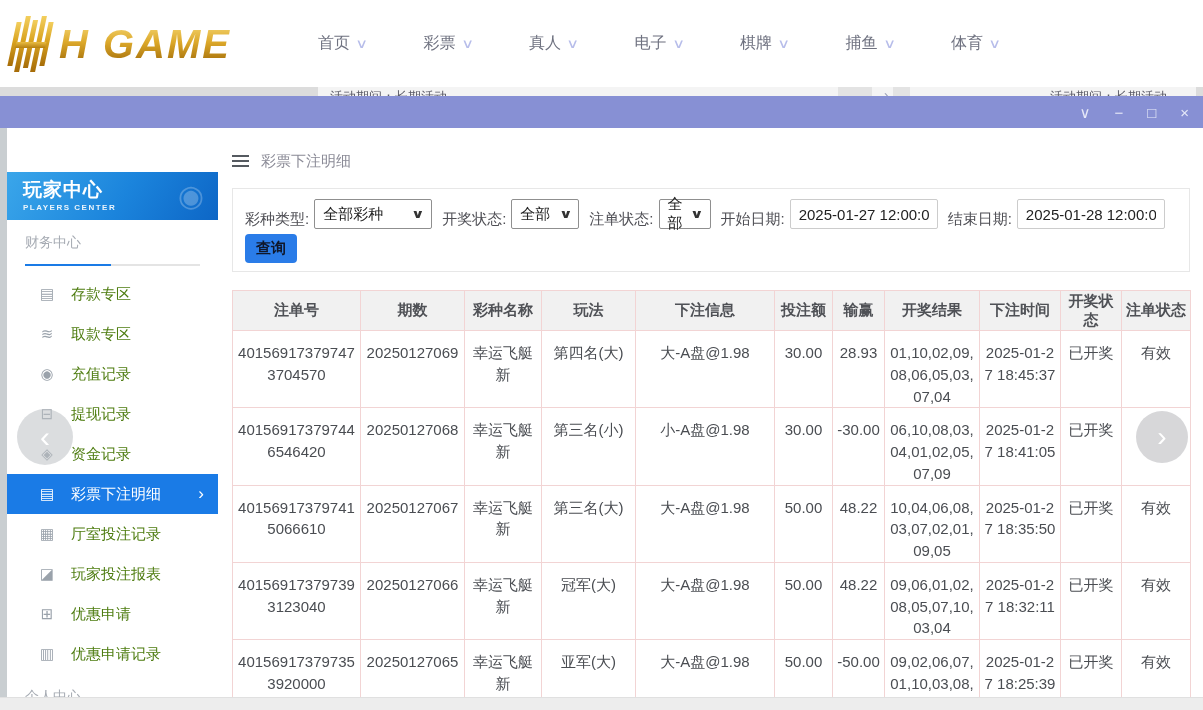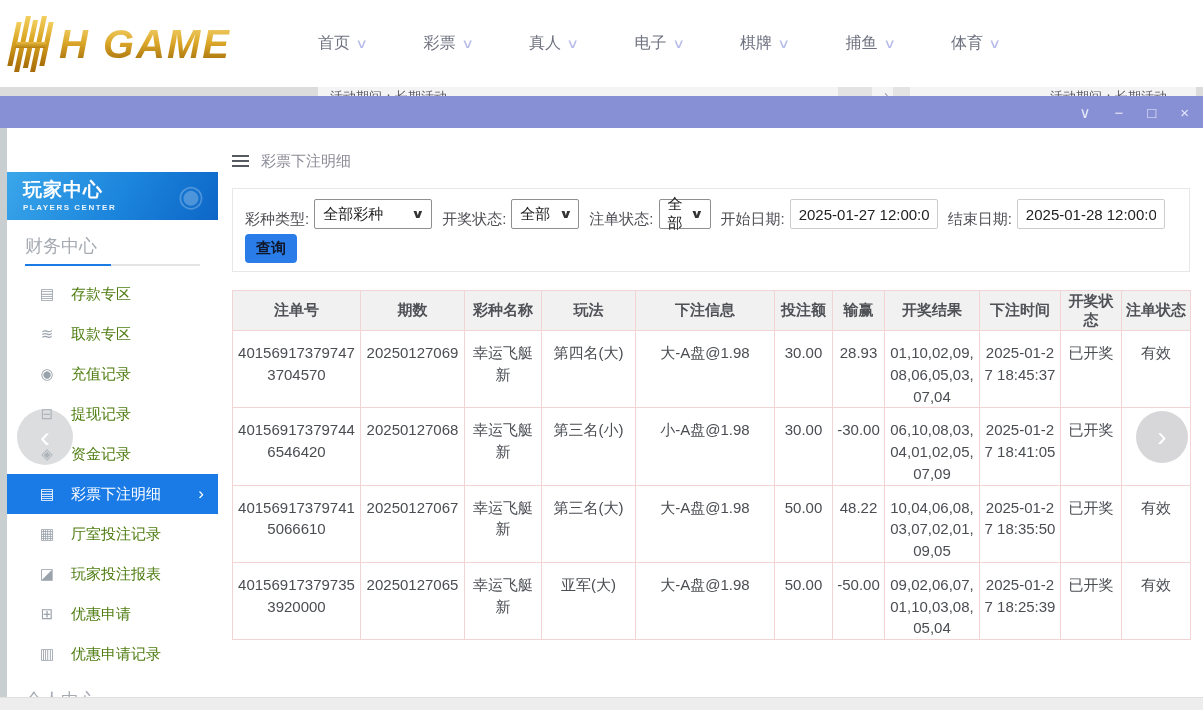--- a/index.html
+++ b/index.html
@@ -40,21 +40,21 @@
   .left-sliver { position:absolute; left:0; top:0; width:7px; height:569px; background:#c9ced1; }
   .bottom-strip { position:absolute; left:0; top:697px; width:1203px; height:13px; background:#ededed; border-top:1px solid #e0e0e0; }
 
   
   .sidebar { position:absolute; left:7px; top:0; width:211px; height:569px; background:#fff;margin-top:44px; }
   .sb-header { position:relative; width:211px; height:48px; overflow:hidden;
     background:linear-gradient(120deg,#3aa6ea 0%,#1b84dc 55%,#0d66c6 100%); color:#fff; padding:5px 0 0 16px; }
   .sb-title { font-size:19px; font-weight:bold; letter-spacing:1px; }
   .sb-sub { font-size:8px; letter-spacing:1.5px; font-weight:bold; opacity:.9; }
   .sb-gamepad { position:absolute; right:14px; top:6px; font-size:30px; color:rgba(255,255,255,.25); }
-  .sb-section-title { margin:14px 0 0 18px; font-size:18px; color:#a6abb3; height:24px; }
+  .sb-section-title { margin:14px 0 0 18px; font-size:14px; color:#a6abb3; height:24px; }
   .sb-underline { margin:6px 18px 8px 18px; height:2px; background:#e4e4e4; position:relative; }
   .sb-underline i { position:absolute; left:0; top:0; width:86px; height:2px; background:#1a7be6; display:block; }
   .sb-item { position:relative; height:40px; display:flex; align-items:center; padding-left:30px; cursor:pointer; }
   .sb-item .icn { width:20px; font-size:15px; color:#9aa2ab; text-align:center; margin-right:14px; }
   .sb-item .lbl { font-size:15px; color:#4d7c0f; }
   .sb-item.active { background:#1a7be6; }
   .sb-item.active .lbl { color:#fff; }
   .sb-item.active .icn { color:#fff; }
   .sb-item.active .arrow { position:absolute; right:14px; color:#fff; font-size:17px; }
 
@@ -323,20 +323,33 @@
             <td>第三名(大)</td>
             <td>大-A盘@1.98</td>
             <td>50.00</td>
             <td>48.22</td>
             <td>10,04,06,08,03,07,02,01,09,05</td>
             <td>2025-01-27 18:35:50</td>
             <td>已开奖</td>
             <td>有效</td>
           </tr>
           <tr>
+            <td>401569173797393123040</td>
+            <td>20250127066</td>
+            <td>幸运飞艇新</td>
+            <td>冠军(大)</td>
+            <td>大-A盘@1.98</td>
+            <td>50.00</td>
+            <td>48.22</td>
+            <td>09,06,01,02,08,05,07,10,03,04</td>
+            <td>2025-01-27 18:32:11</td>
+            <td>已开奖</td>
+            <td>有效</td>
+          </tr>
+          <tr>
             <td>401569173797353920000</td>
             <td>20250127065</td>
             <td>幸运飞艇新</td>
             <td>亚军(大)</td>
             <td>大-A盘@1.98</td>
             <td>50.00</td>
             <td>-50.00</td>
             <td>09,02,06,07,01,10,03,08,05,04</td>
             <td>2025-01-27 18:25:39</td>
             <td>已开奖</td>

